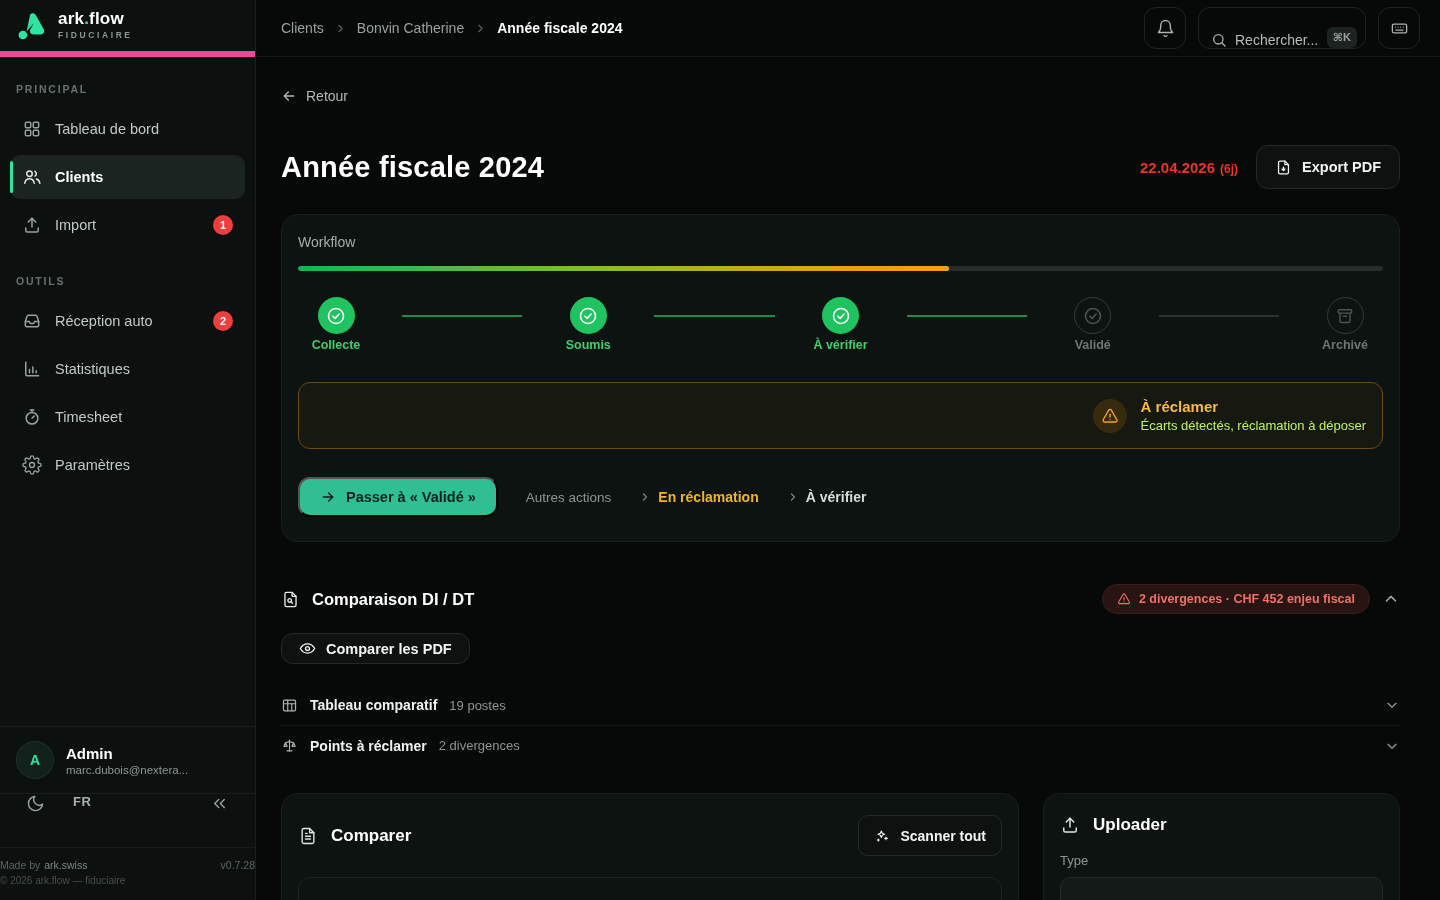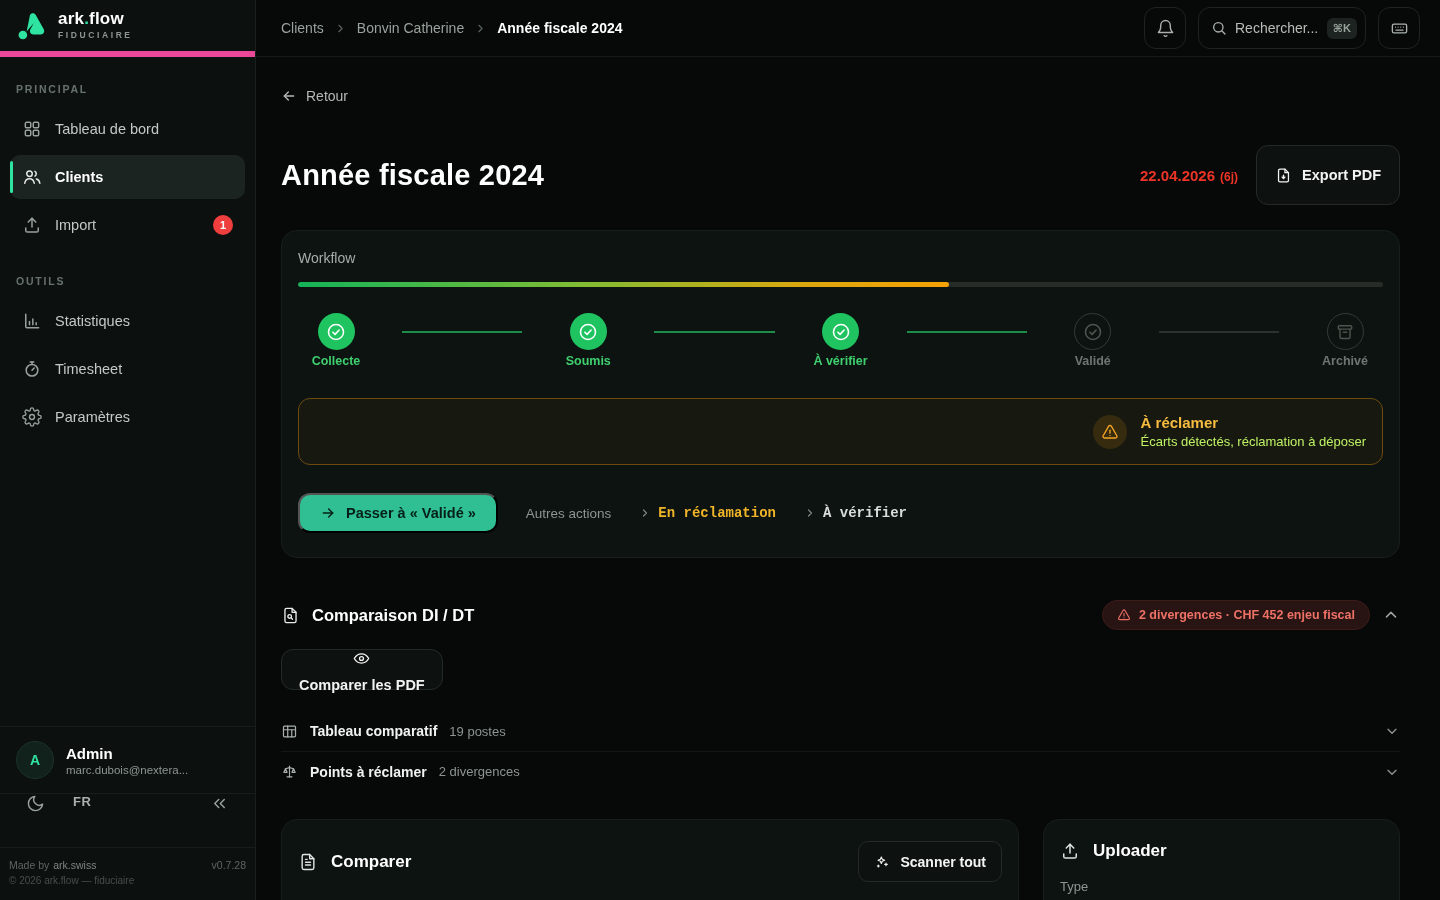--- a/index.html
+++ b/index.html
@@ -40,21 +40,21 @@
   .avatar {
     width:38px; height:38px; border-radius:50%; background:#11211b; border:1px solid #1d332a;
     color:#2fe3a1; font-weight:700; font-size:14px; display:flex; align-items:center; justify-content:center;
   }
   .user-name { font-size:15px; font-weight:700; color:#fff; }
   .user-email { font-size:11.5px; color:#8d9692; margin-top:2px; }
   .side-controls { border-top:1px solid #161d1a; height:54px; display:flex; align-items:flex-start; padding:0 26px; gap:28px; }
   .ctrl-icon { color:#9aa39e; cursor:pointer; }
   .lang { font-size:13px; font-weight:700; color:#aab1ad; letter-spacing:.5px; cursor:pointer; }
   .collapse { margin-left:auto; }
-  .side-footer { border-top:1px solid #161d1a; padding:11px 9px 14px; }
+  .side-footer { border-top:1px solid #161d1a; padding:11px 0 14px; }
   .footer-row { display:flex; align-items:center; font-size:10.5px; color:#5d6561; }
   .footer-row .fb { color:#7d8581; margin-left:4px; }
   .footer-version { margin-left:auto; color:#5d6561; }
   .footer-copy { font-size:10px; color:#474e4b; margin-top:4px; }
 
   
   .right-col { flex:1; display:flex; flex-direction:column; height:900px; overflow:hidden; }
   .topbar {
     height:57px; min-height:57px; display:flex; align-items:center;
     padding:0 20px 0 25px; border-bottom:1px solid #12181530; border-bottom:1px solid #141a17;
@@ -62,42 +62,42 @@
   .breadcrumb { display:flex; align-items:center; gap:10px; font-size:14px; color:#99a29d; }
   .crumb { cursor:pointer; }
   .crumb-sep { color:#5d6561; display:flex; }
   .crumb-current { color:#fff; font-weight:700; }
   .topbar-right { margin-left:auto; display:flex; align-items:center; gap:12px; }
   .icon-btn {
     width:42px; height:42px; border-radius:12px; border:1px solid #1d2420; background:transparent;
     color:#aab1ad; display:flex; align-items:center; justify-content:center; cursor:pointer;
   }
   .search-box {
-    width:168px; height:42px; border-radius:12px; border:1px solid #1d2420; display:flex; align-items:center;
+    width:168px; height:42px; border-radius:12px; border:1px solid #1d2420; display:flex; align-items:flex-end;
     gap:8px; padding:0 8px 0 12px; color:#aab1ad; cursor:pointer;
   }
   .search-text { font-size:14px; color:#b7bdb9; flex:1; white-space:nowrap; }
   .kbd {
     background:#1c2320; border-radius:6px; font-size:11px; color:#9aa39e; padding:4px 6px; font-weight:600;
   }
 
   
   .main { flex:1; overflow:hidden; padding:0 40px 0 25px; }
   .back-link { margin-top:31px; display:inline-flex; align-items:center; gap:9px; font-size:14px; color:#b3b9b5; cursor:pointer; }
   .title-row { margin-top:37px; display:flex; align-items:center; }
   .page-title { font-size:29px; font-weight:800; color:#fff; letter-spacing:.2px; }
   .title-right { margin-left:auto; display:flex; align-items:center; gap:18px; }
   .deadline { display:flex; align-items:baseline; gap:5px; }
   .deadline-date { font-size:15px; font-weight:800; color:#ee3427; }
   .deadline-days { font-size:12px; font-weight:700; color:#ee3427; }
   .btn {
     display:inline-flex; align-items:center; gap:10px; cursor:pointer; border-radius:12px;
     border:1px solid #242b27; background:#0d1210; color:#f2f4f3; font-weight:600;
   }
-  .btn-export { height:60px; padding:0 18px; font-size:14.5px; }
+  .btn-export { height:44px; padding:0 18px; font-size:14.5px; }
 
   
   .card { background:#0d1311; border:1px solid #171e1b; border-radius:16px; }
   .wf-card { margin-top:25px; padding:19px 16px 24px; }
   .wf-title { font-size:14px; color:#a6ada9; }
   .progress-track { margin-top:16px; height:5px; border-radius:3px; background:#272c29; overflow:hidden; }
   .progress-fill { height:100%; border-radius:3px; background:linear-gradient(90deg,#14b459,#7dbd35 42%,#dca70e 78%,#f5a104); }
   .steps-row { margin-top:26px; display:flex; align-items:flex-start; }
   .step { width:76px; display:flex; flex-direction:column; align-items:center; }
   .step-circle {
@@ -122,36 +122,36 @@
   }
   .alert-title { font-size:15px; font-weight:700; color:#f6bb3f; }
   .alert-sub { font-size:13px; color:#bef264; margin-top:3px; }
 
   .actions-row { margin-top:28px; display:flex; align-items:center; gap:28px; }
   .btn-primary {
     height:40px; padding:0 20px; border-radius:12px; background:#2fbf92; color:#062017;
     font-size:14.5px; font-weight:700; display:inline-flex; align-items:center; gap:10px; cursor:pointer;
   }
   .action-muted { font-size:13.5px; color:#8d9591; cursor:pointer; }
-  .action-link { display:inline-flex; align-items:center; gap:7px; font-size:14px; font-weight:700; cursor:pointer;font-family:Liberation Mono, monospace; }
+  .action-link { display:inline-flex; align-items:center; gap:7px; font-size:14px; font-weight:700; cursor:pointer; }
   .action-link .chev { color:#7d8581; }
   .link-amber { color:#f0b429; }
   .link-light { color:#d9dddb; font-weight:600; }
 
   
   .cmp-header { margin-top:42px; display:flex; align-items:center; }
   .cmp-title-wrap { display:flex; align-items:center; gap:12px; color:#e9ecea; }
   .cmp-title { font-size:16.5px; font-weight:800; color:#fff; }
   .cmp-right { margin-left:auto; display:flex; align-items:center; gap:12px;justify-content:center; }
   .pill-danger {
     display:flex; align-items:center; gap:8px; height:30px; padding:0 14px; border-radius:15px;
     background:#271413; border:1px solid #3c1c19; color:#ee7166; font-size:12.5px; font-weight:700;
   }
   .chev-btn { color:#9aa39e; cursor:pointer; }
-  .btn-compare { margin-top:19px; height:41px; padding:0 17px; font-size:14.5px;flex-direction:column; }
+  .btn-compare { margin-top:19px; height:31px; padding:0 17px; font-size:14.5px; }
   .cmp-rows { margin-top:21px; }
   .cmp-row { height:40px; display:flex; align-items:center; gap:12px; cursor:pointer; }
   .cmp-row + .cmp-row { border-top:1px solid rgba(255,255,255,0.055); }
   .cmp-row .ricon { color:#aab1ad; }
   .cmp-row-label { font-size:14px; font-weight:700; color:#f0f2f1; }
   .cmp-row-meta { font-size:13px; color:#8d9591; }
   .cmp-row .row-chev { margin-left:auto; color:#8d9591; }
 
   
   .cards-row { margin-top:28px; display:grid; grid-template-columns:738fr 357fr; gap:24px; }
@@ -218,20 +218,30 @@
           <path d="M7.5 8.5 12 4l4.5 4.5"></path>
           <path d="M4.5 15.5v3a2 2 0 0 0 2 2h11a2 2 0 0 0 2-2v-3"></path>
       </svg>
     </span>
     <span>Import</span>
     <span class="nav-badge">1</span>
   </div>
 
   <div class="nav-section-label">OUTILS</div>
 
+  <div class="nav-item">
+    <span class="nicon">
+      <svg width="20" height="20" viewBox="0 0 24 24" stroke="currentColor" stroke-width="1.8" fill="none" stroke-linecap="round" stroke-linejoin="round">
+        <path d="M4 12.5 6 6.3A1.8 1.8 0 0 1 7.7 5h8.6A1.8 1.8 0 0 1 18 6.3l2 6.2v4.7a1.8 1.8 0 0 1-1.8 1.8H5.8A1.8 1.8 0 0 1 4 17.2z"></path>
+        <path d="M4 12.5h4.6l1.4 2.4h4l1.4-2.4H20"></path>
+      </svg>
+    </span>
+    <span>Réception auto</span>
+    <span class="nav-badge">2</span>
+  </div>
 
   <div class="nav-item">
     <span class="nicon">
       <svg width="20" height="20" viewBox="0 0 24 24" stroke="currentColor" stroke-width="1.8" fill="none" stroke-linecap="round" stroke-linejoin="round">
         <path d="M4.5 4v14.5a1.5 1.5 0 0 0 1.5 1.5h14"></path>
           <path d="M9 16.5v-4"></path>
           <path d="M13 16.5v-7"></path>
           <path d="M17 16.5v-2.5"></path>
       </svg>
     </span>

